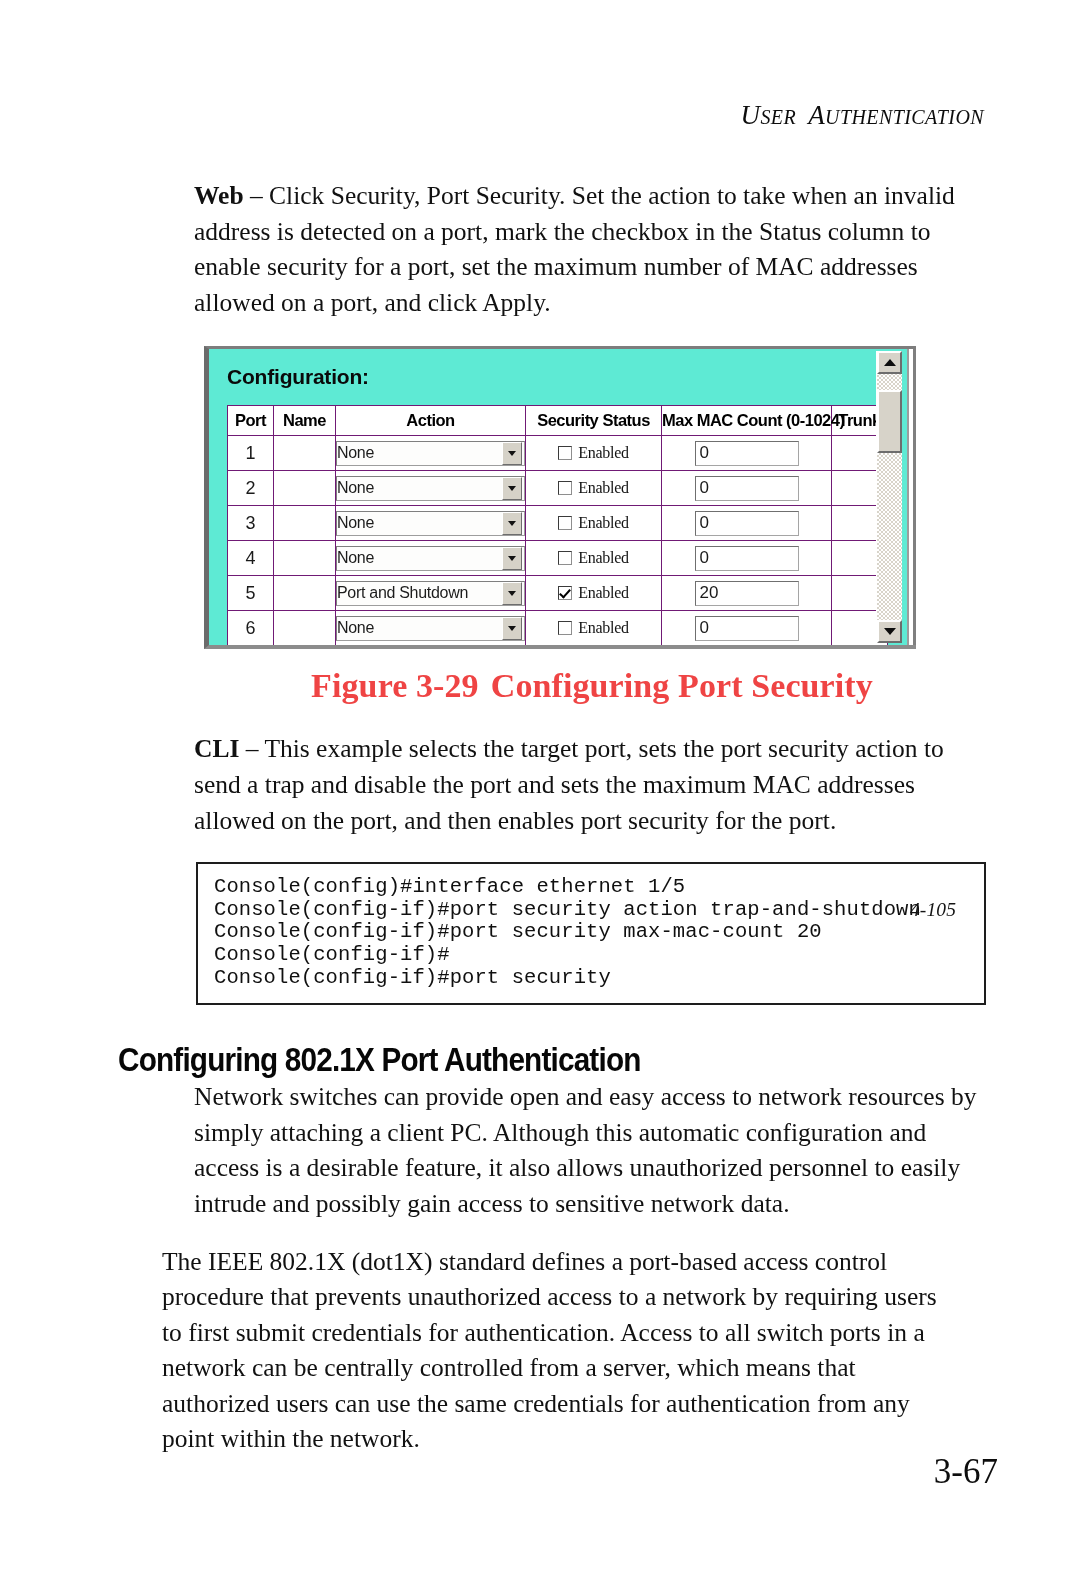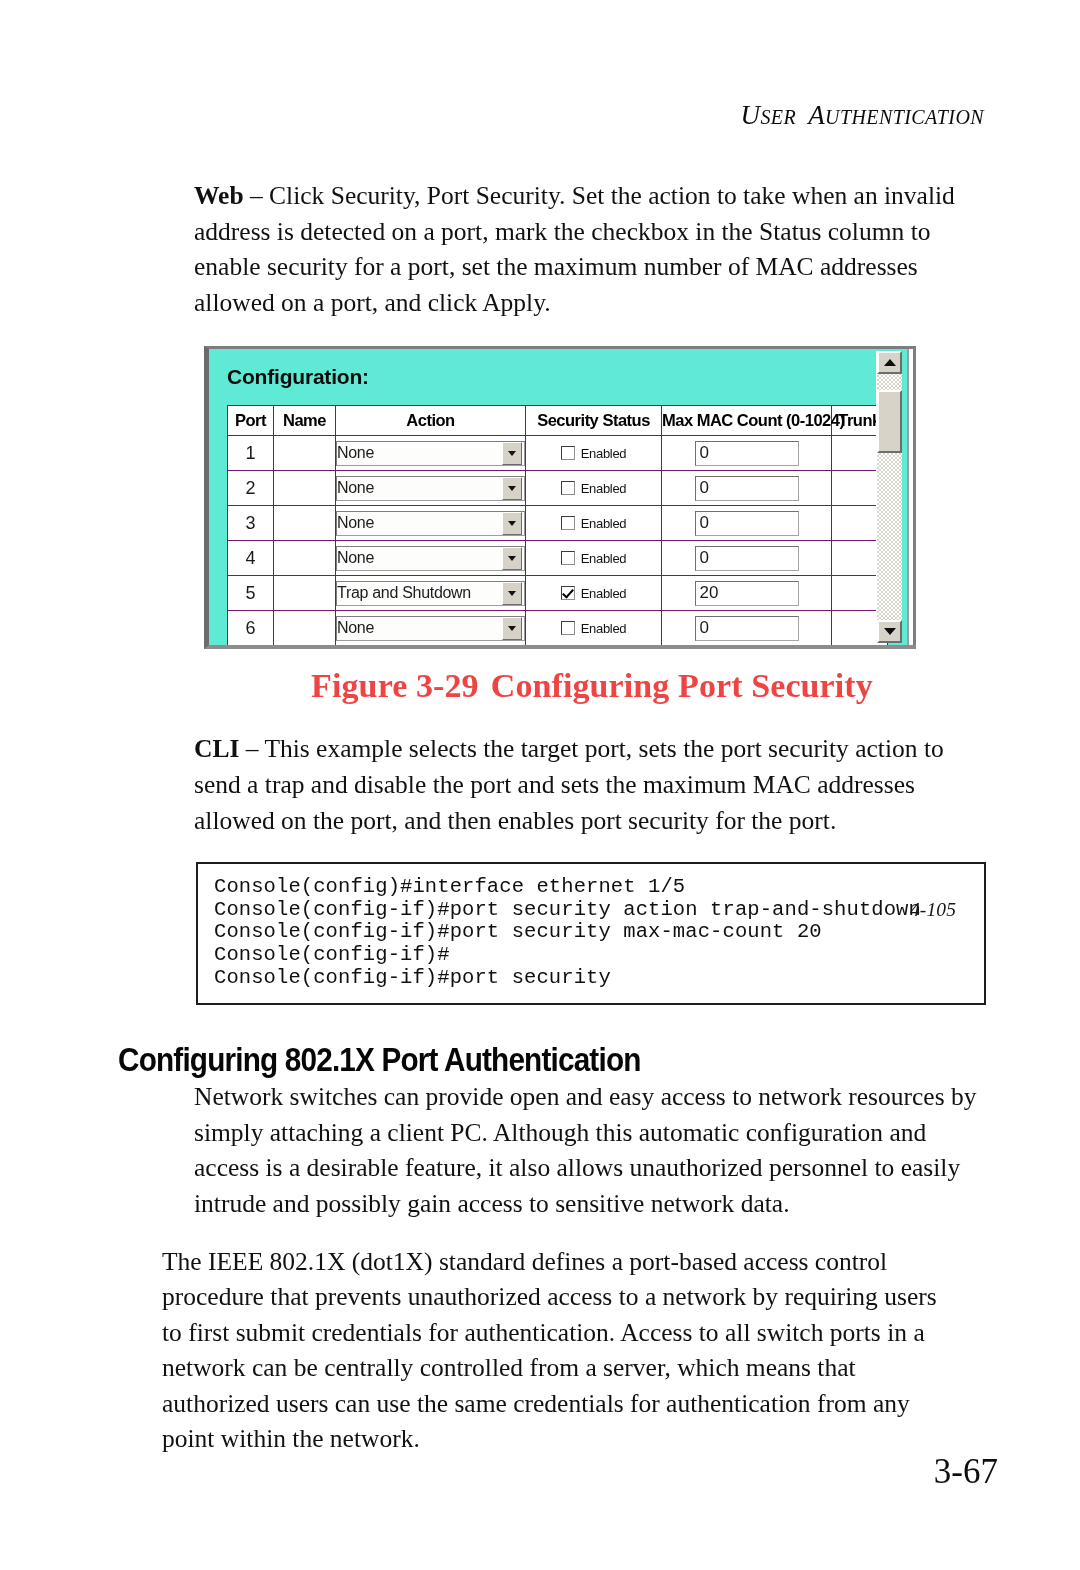--- a/index.html
+++ b/index.html
@@ -181,23 +181,24 @@
   .chk.checked::after {
     content: "";
     position: absolute;
     left: 3px; top: 0px;
     width: 4px; height: 9px;
     border: solid #000;
     border-width: 0 2px 2px 0;
     transform: rotate(42deg);
   }
   .chk-label {
-    font-size: 13px;
+    font-size: 16px;
     color: #131313;
     letter-spacing: -0.3px;
+    font-family: Liberation Serif, serif;
   }
 
   
   .txtin {
     box-sizing: border-box;
     width: 104px;
     height: 25px;
     margin: 0 auto;
     background: #ffffff;
     border: 1px solid #a5a5a5;
@@ -457,21 +458,21 @@
                 <td>
                   <div class="txtin">0</div>
                 </td>
                 <td></td>
               </tr>
               <tr>
                 <td class="portnum">5</td>
                 <td></td>
                 <td class="cellpad">
                   <div class="sel">
-                    <span class="sel-label">Trap and Shutdown</span>
+                    <span class="sel-label">Port and Shutdown</span>
                     <span class="sel-btn">
                       <span class="caret"></span>
                     </span>
                   </div>
                 </td>
                 <td>
                   <div class="chk-wrap">
                     <span class="chk checked"></span>
                     <span class="chk-label">Enabled</span>
                   </div>

